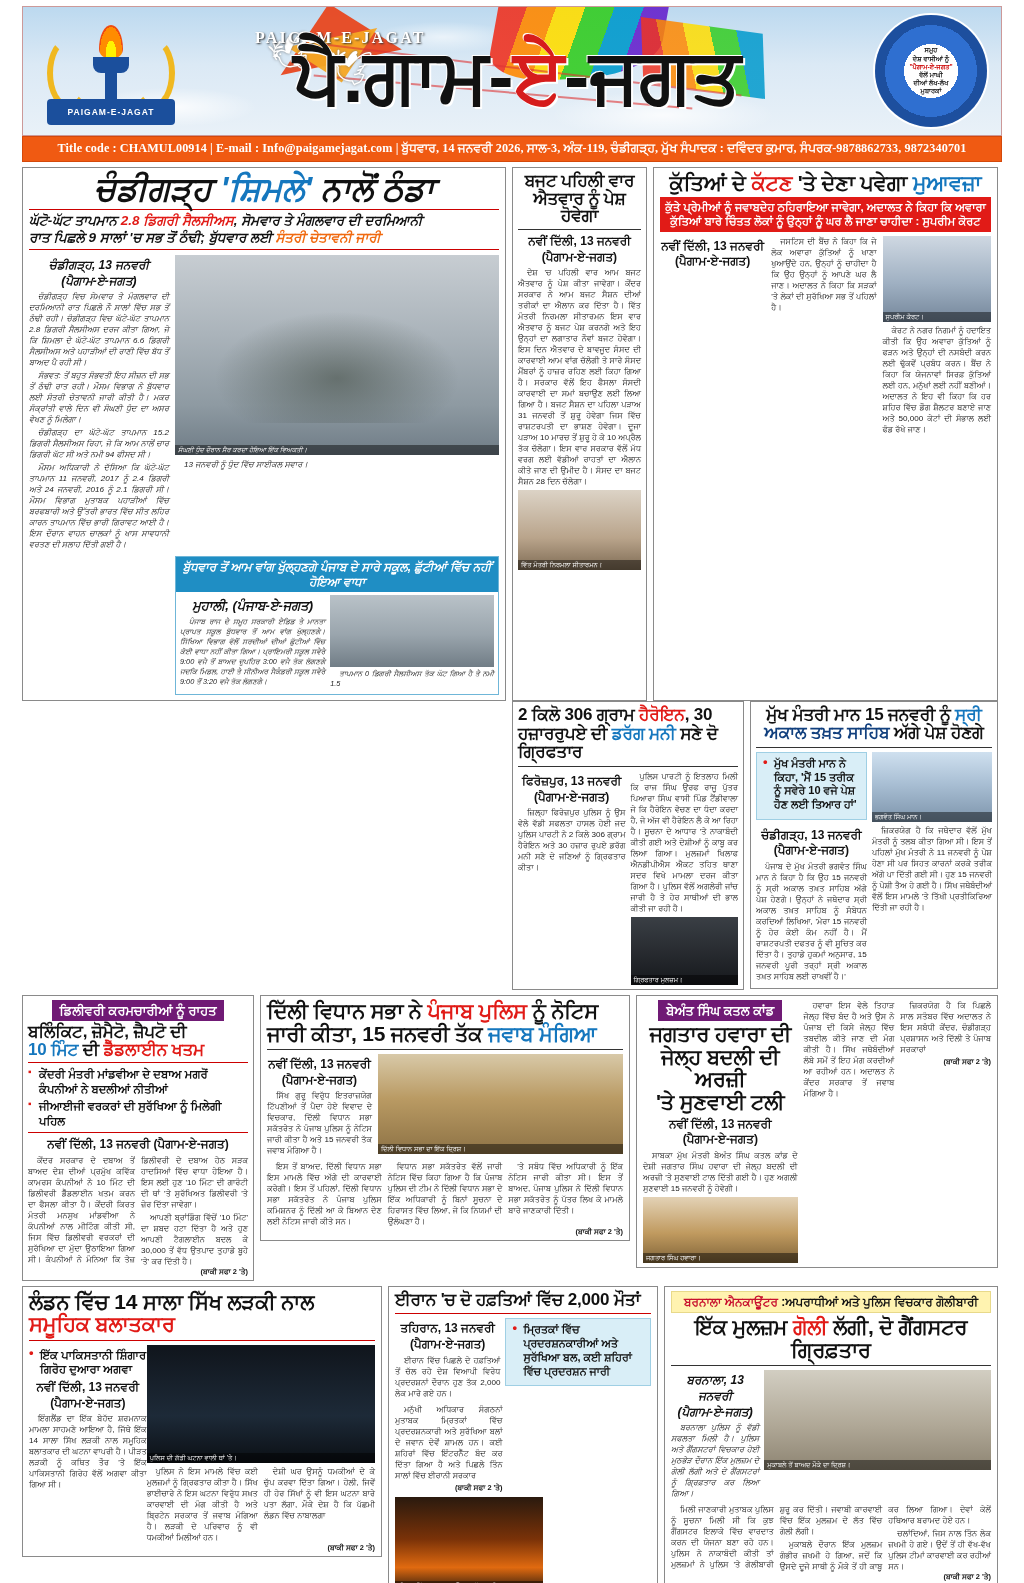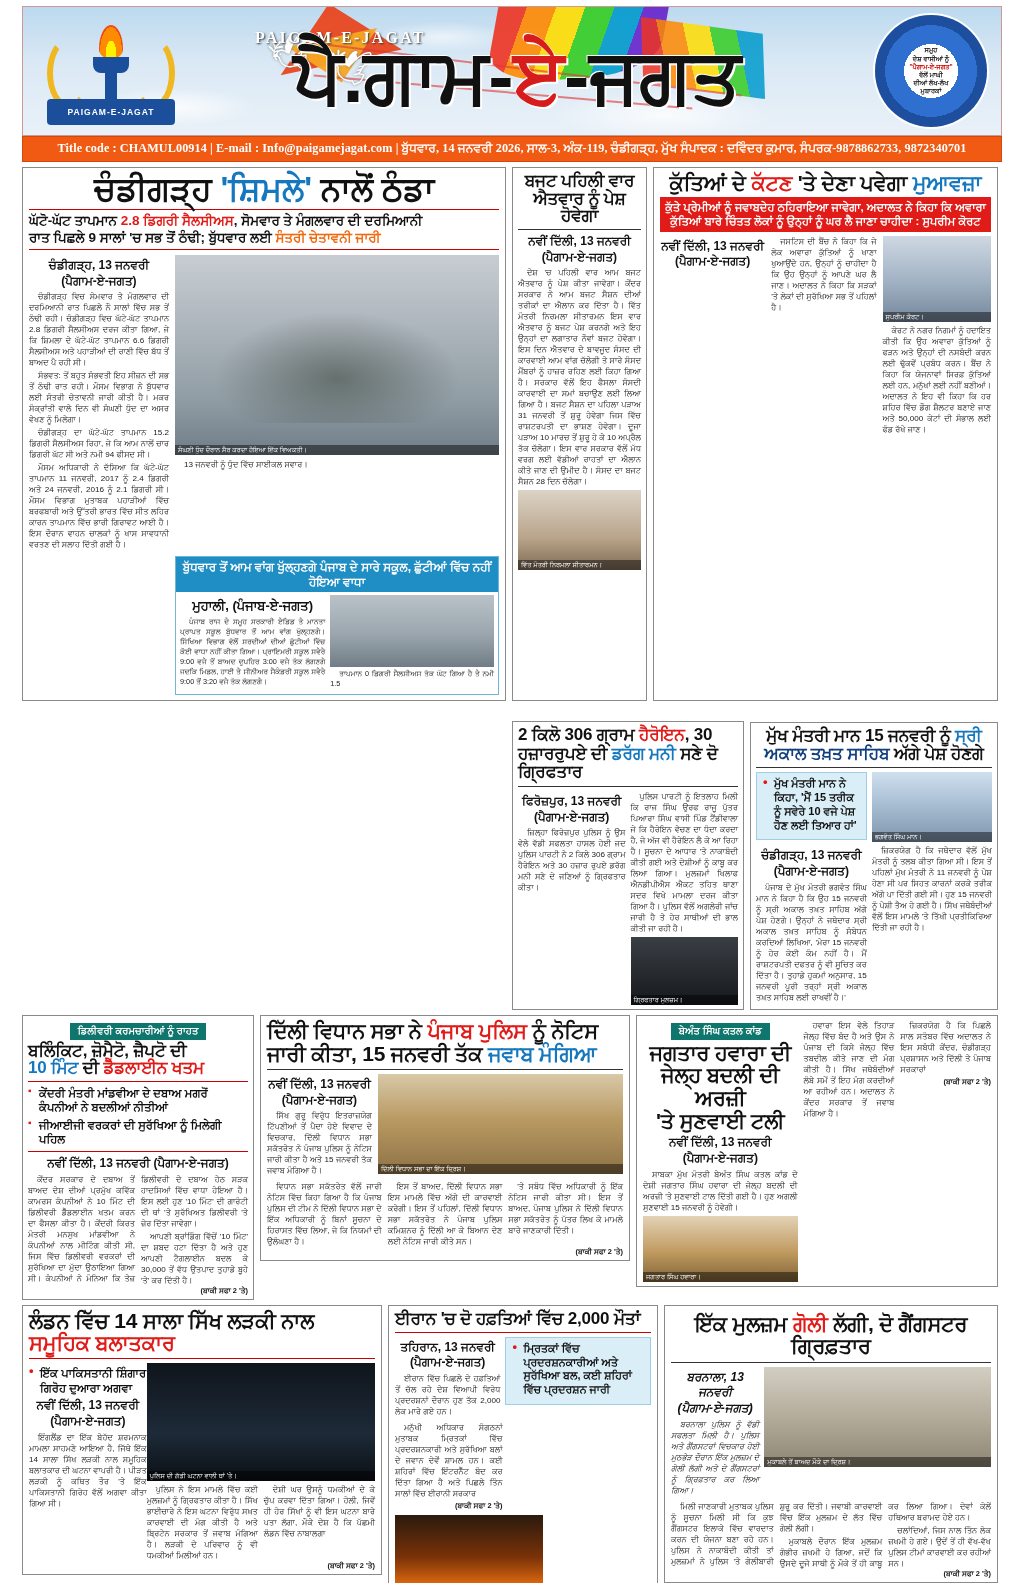--- a/index.html
+++ b/index.html
@@ -103,21 +103,21 @@
   .red { color:#e11b17; }
   .blue { color:#1577be; }
   .orange { color:#f06a10; }
   .navy { color:#12407e; }
 
   .deck { font-weight:bold; font-size:13.5px; line-height:1.22; }
   .strap {
     background:#e11b17; color:#fff; font-weight:bold; font-size:11.4px;
     line-height:1.25; padding:3px 5px; text-align:center;
   }
-  .tag-blue { background:#0f766e; color:#fff; font-weight:bold; font-size:10px;
+  .tag-blue { background:#701a75; color:#fff; font-weight:bold; font-size:13px;
     padding:2.5px 8px; display:inline-block; }
   .tag-yellow { background:#fff3b0; color:#111; font-weight:bold; font-size:12px;
     padding:3px 6px; text-align:center; border:1px solid #e8d98a;}
   .tag-yellow .rd { color:#c8102e; }
 
   .byline { text-align:center; font-size:12px; font-weight:bold; line-height:1.3; margin:3px 0 2px;}
   .body { font-size:8.1px; line-height:1.36; text-align:justify; hyphens:auto; color:#1a1a1a;}
   .body p { margin:0 0 2px; text-indent:9px;}
   .cols2 { column-count:2; column-gap:6px; }
   .cols3 { column-count:3; column-gap:6px; }
@@ -206,21 +206,21 @@
         <div>ਦੀਆਂ ਲੱਖ-ਲੱਖ</div>
         <div>ਮੁਬਾਰਕਾਂ</div>
       </div>
     </div>
   </div>
   <div class="infobar">Title code : CHAMUL00914 | E-mail : Info@paigamejagat.com | ਬੁੱਧਵਾਰ, 14 ਜਨਵਰੀ 2026, ਸਾਲ-3, ਅੰਕ-119, ਚੰਡੀਗੜ੍ਹ, ਮੁੱਖ ਸੰਪਾਦਕ : ਦਵਿੰਦਰ ਕੁਮਾਰ, ਸੰਪਰਕ-9878862733, 9872340701</div>
 
   <div class="grid" style="margin-top:5px;">
 
     <div class="col" style="width:484px;">
-      <div class="box" style="padding:4px 6px 5px;">
+      <div class="box" style="padding:4px 6px 5px;font-style:italic;">
         <div class="hl hl-xxl" style="text-align:center;"><span>ਚੰਡੀਗੜ੍ਹ </span><span class="blue">'ਸ਼ਿਮਲੇ'</span><span> ਨਾਲੋਂ ਠੰਡਾ</span></div>
         <div class="hr-thin" style="background:#c00;height:1px;margin:3px 0;"></div>
         <div class="deck"><span>ਘੱਟੋ-ਘੱਟ ਤਾਪਮਾਨ </span><span class="red">2.8 ਡਿਗਰੀ ਸੈਲਸੀਅਸ</span><span>, ਸੋਮਵਾਰ ਤੇ ਮੰਗਲਵਾਰ ਦੀ ਦਰਮਿਆਨੀ</span></div>
         <div class="deck"><span>ਰਾਤ ਪਿਛਲੇ 9 ਸਾਲਾਂ 'ਚ ਸਭ ਤੋਂ ਠੰਢੀ; ਬੁੱਧਵਾਰ ਲਈ </span><span class="orange">ਸੰਤਰੀ ਚੇਤਾਵਨੀ ਜਾਰੀ</span></div>
         <div class="hr-thin" style="background:#c00;height:1px;margin:3px 0 5px;"></div>
 
         <div style="display:flex; gap:6px;">
           <div style="width:140px;">
             <div class="byline">ਚੰਡੀਗੜ੍ਹ, 13 ਜਨਵਰੀ</div>
             <div class="byline" style="margin-top:-2px;">(ਪੈਗਾਮ-ਏ-ਜਗਤ)</div>
@@ -300,21 +300,21 @@
             </div>
             <div class="body">
                 <p>ਕੋਰਟ ਨੇ ਨਗਰ ਨਿਗਮਾਂ ਨੂੰ ਹਦਾਇਤ ਕੀਤੀ ਕਿ ਉਹ ਅਵਾਰਾ ਕੁੱਤਿਆਂ ਨੂੰ ਫੜਨ ਅਤੇ ਉਨ੍ਹਾਂ ਦੀ ਨਸਬੰਦੀ ਕਰਨ ਲਈ ਢੁੱਕਵੇਂ ਪ੍ਰਬੰਧ ਕਰਨ। ਬੈਂਚ ਨੇ ਕਿਹਾ ਕਿ ਯੋਜਨਾਵਾਂ ਸਿਰਫ਼ ਕੁੱਤਿਆਂ ਲਈ ਹਨ, ਮਨੁੱਖਾਂ ਲਈ ਨਹੀਂ ਬਣੀਆਂ। ਅਦਾਲਤ ਨੇ ਇਹ ਵੀ ਕਿਹਾ ਕਿ ਹਰ ਸ਼ਹਿਰ ਵਿੱਚ ਡੌਗ ਸ਼ੈਲਟਰ ਬਣਾਏ ਜਾਣ ਅਤੇ 50,000 ਕੋਟਾਂ ਦੀ ਸੰਭਾਲ ਲਈ ਫੰਡ ਰੱਖੇ ਜਾਣ।</p>
               </div>
           </div>
         </div>
       </div>
     </div>
   </div>
 
-  <div class="grid" style="margin-top:20px;align-items:center;">
+  <div class="grid" style="margin-top:0;">
     <div class="col" style="width:484px;"></div>
 
     <div class="col" style="width:232px;">
       <div class="box" style="padding:4px 5px;">
         <div class="hl hl-m" style="line-height:1.1;"><span>2 ਕਿਲੋ 306 ਗ੍ਰਾਮ </span><span class="red">ਹੈਰੋਇਨ</span><span>, 30 ਹਜ਼ਾਰ</span><span>ਰੁਪਏ ਦੀ </span><span class="blue">ਡਰੱਗ ਮਨੀ</span><span> ਸਣੇ ਦੋ ਗ੍ਰਿਫਤਾਰ</span></div>
         <div class="hr-thin" style="background:#333;"></div>
         <div style="display:flex;gap:5px;">
           <div style="width:50%;">
             <div class="byline">ਫਿਰੋਜ਼ਪੁਰ, 13 ਜਨਵਰੀ</div>
             <div class="byline" style="margin-top:-2px;">(ਪੈਗਾਮ-ਏ-ਜਗਤ)</div>
@@ -405,22 +405,22 @@
                 <p>ਸਿੱਖ ਗੁਰੂ ਵਿਰੁੱਧ ਇਤਰਾਜ਼ਯੋਗ ਟਿੱਪਣੀਆਂ ਤੋਂ ਪੈਦਾ ਹੋਏ ਵਿਵਾਦ ਦੇ ਵਿਚਕਾਰ, ਦਿੱਲੀ ਵਿਧਾਨ ਸਭਾ ਸਕੱਤਰੇਤ ਨੇ ਪੰਜਾਬ ਪੁਲਿਸ ਨੂੰ ਨੋਟਿਸ ਜਾਰੀ ਕੀਤਾ ਹੈ ਅਤੇ 15 ਜਨਵਰੀ ਤੱਕ ਜਵਾਬ ਮੰਗਿਆ ਹੈ।</p>
               </div>
           </div>
           <div style="width:70%;">
             <div class="ph ph-assembly" style="height:100px;">
               <div class="cap">ਦਿੱਲੀ ਵਿਧਾਨ ਸਭਾ ਦਾ ਇੱਕ ਦ੍ਰਿਸ਼।</div>
             </div>
           </div>
         </div>
         <div class="body cols3" style="margin-top:3px;">
+          <p>ਇਸ ਤੋਂ ਬਾਅਦ, ਦਿੱਲੀ ਵਿਧਾਨ ਸਭਾ ਇਸ ਮਾਮਲੇ ਵਿੱਚ ਅੱਗੇ ਦੀ ਕਾਰਵਾਈ ਕਰੇਗੀ। ਇਸ ਤੋਂ ਪਹਿਲਾਂ, ਦਿੱਲੀ ਵਿਧਾਨ ਸਭਾ ਸਕੱਤਰੇਤ ਨੇ ਪੰਜਾਬ ਪੁਲਿਸ ਕਮਿਸ਼ਨਰ ਨੂੰ ਦਿੱਲੀ ਆ ਕੇ ਬਿਆਨ ਦੇਣ ਲਈ ਨੋਟਿਸ ਜਾਰੀ ਕੀਤੇ ਸਨ।</p>
           <p>ਵਿਧਾਨ ਸਭਾ ਸਕੱਤਰੇਤ ਵੱਲੋਂ ਜਾਰੀ ਨੋਟਿਸ ਵਿੱਚ ਕਿਹਾ ਗਿਆ ਹੈ ਕਿ ਪੰਜਾਬ ਪੁਲਿਸ ਦੀ ਟੀਮ ਨੇ ਦਿੱਲੀ ਵਿਧਾਨ ਸਭਾ ਦੇ ਇੱਕ ਅਧਿਕਾਰੀ ਨੂੰ ਬਿਨਾਂ ਸੂਚਨਾ ਦੇ ਹਿਰਾਸਤ ਵਿੱਚ ਲਿਆ, ਜੋ ਕਿ ਨਿਯਮਾਂ ਦੀ ਉਲੰਘਣਾ ਹੈ।</p>
-          <p>ਇਸ ਤੋਂ ਬਾਅਦ, ਦਿੱਲੀ ਵਿਧਾਨ ਸਭਾ ਇਸ ਮਾਮਲੇ ਵਿੱਚ ਅੱਗੇ ਦੀ ਕਾਰਵਾਈ ਕਰੇਗੀ। ਇਸ ਤੋਂ ਪਹਿਲਾਂ, ਦਿੱਲੀ ਵਿਧਾਨ ਸਭਾ ਸਕੱਤਰੇਤ ਨੇ ਪੰਜਾਬ ਪੁਲਿਸ ਕਮਿਸ਼ਨਰ ਨੂੰ ਦਿੱਲੀ ਆ ਕੇ ਬਿਆਨ ਦੇਣ ਲਈ ਨੋਟਿਸ ਜਾਰੀ ਕੀਤੇ ਸਨ।</p>
           <p>'ਤੇ ਸਬੰਧ ਵਿੱਚ ਅਧਿਕਾਰੀ ਨੂੰ ਇੱਕ ਨੋਟਿਸ ਜਾਰੀ ਕੀਤਾ ਸੀ। ਇਸ ਤੋਂ ਬਾਅਦ, ਪੰਜਾਬ ਪੁਲਿਸ ਨੇ ਦਿੱਲੀ ਵਿਧਾਨ ਸਭਾ ਸਕੱਤਰੇਤ ਨੂੰ ਪੱਤਰ ਲਿਖ ਕੇ ਮਾਮਲੇ ਬਾਰੇ ਜਾਣਕਾਰੀ ਦਿੱਤੀ।</p>
         </div>
         <div class="contd" style="text-align:right;">(ਬਾਕੀ ਸਫਾ 2 'ਤੇ)</div>
       </div>
     </div>
 
     <div class="col" style="width:362px;">
       <div class="box" style="padding:4px 6px;">
         <div style="display:flex;gap:6px;">
           <div style="width:46%;">
@@ -517,20 +517,21 @@
             <div class="ph ph-fire" style="height:94px;">
               <div class="cap">ਈਰਾਨ ਵਿੱਚ ਪ੍ਰਦਰਸ਼ਨ ਦੌਰਾਨ ਅੱਗ ਦਾ ਦ੍ਰਿਸ਼।</div>
             </div>
           </div>
         </div>
       </div>
     </div>
 
     <div class="col" style="width:334px;">
       <div class="box" style="padding:4px 6px;">
+        <div class="tag-yellow"><span class="rd">ਬਰਨਾਲਾ ਐਨਕਾਊਂਟਰ</span><span> :ਅਪਰਾਧੀਆਂ ਅਤੇ ਪੁਲਿਸ ਵਿਚਕਾਰ ਗੋਲੀਬਾਰੀ</span></div>
         <div class="hl hl-l" style="text-align:center;line-height:1.08;margin-top:3px;"><span>ਇੱਕ ਮੁਲਜ਼ਮ </span><span class="red">ਗੋਲੀ</span><span> ਲੱਗੀ, ਦੋ ਗੈਂਗਸਟਰ ਗ੍ਰਿਫ਼ਤਾਰ</span></div>
         <div class="hr-thin" style="background:#333;"></div>
         <div style="display:flex;gap:5px;">
           <div style="width:28%;font-style:italic;">
             <div class="byline">ਬਰਨਾਲਾ, 13 ਜਨਵਰੀ</div>
             <div class="byline" style="margin-top:-2px;">(ਪੈਗਾਮ-ਏ-ਜਗਤ)</div>
             <div class="body">
                 <p>ਬਰਨਾਲਾ ਪੁਲਿਸ ਨੂੰ ਵੱਡੀ ਸਫਲਤਾ ਮਿਲੀ ਹੈ। ਪੁਲਿਸ ਅਤੇ ਗੈਂਗਸਟਰਾਂ ਵਿਚਕਾਰ ਹੋਈ ਮੁਠਭੇੜ ਦੌਰਾਨ ਇੱਕ ਮੁਲਜ਼ਮ ਦੇ ਗੋਲੀ ਲੱਗੀ ਅਤੇ ਦੋ ਗੈਂਗਸਟਰਾਂ ਨੂੰ ਗ੍ਰਿਫ਼ਤਾਰ ਕਰ ਲਿਆ ਗਿਆ।</p>
               </div>
           </div>

